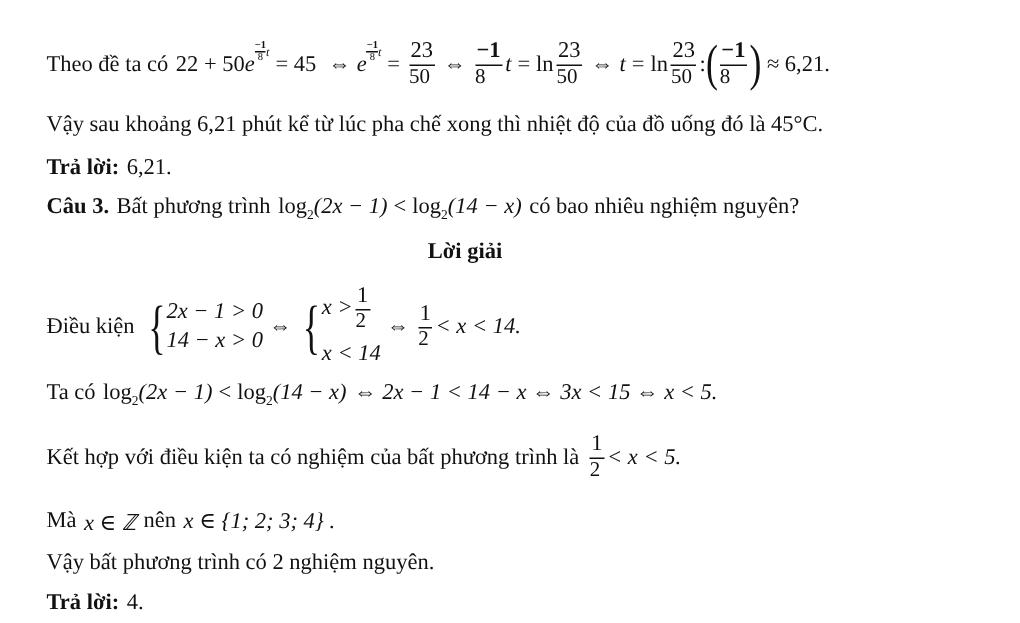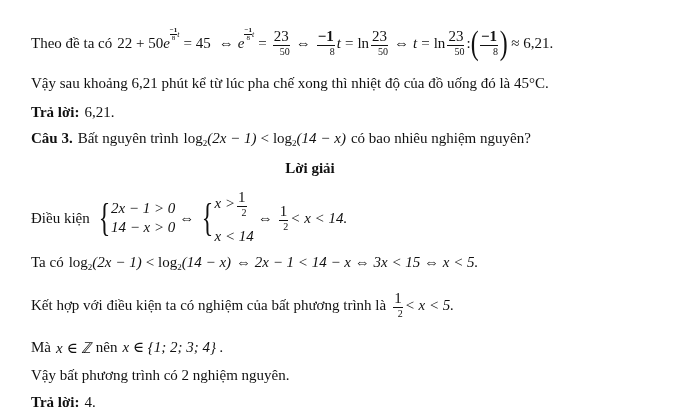--- a/index.html
+++ b/index.html
@@ -2,23 +2,23 @@
 <html><head>
 <meta charset="utf-8">
 <style>
   html, body { margin: 0; padding: 0; background: #ffffff; }
   body { width: 680px; height: 415px; overflow: hidden; position: relative;
          font-family: "Liberation Serif", "DejaVu Serif", serif; color: #111; font-size: 15px; }
   .line { position: absolute; left: 31px; white-space: nowrap; display: flex; align-items: center; }
   .m { font-family: "Liberation Serif", serif; }
   .i { font-style: italic; }
   .b { font-weight: bold; }
-  .frac { display: inline-flex; flex-direction: column; align-items: flex-end; vertical-align: middle; margin: 0 2px; line-height: 1; }
+  .frac { display: inline-flex; flex-direction: column; align-items: flex-start; vertical-align: middle; margin: 0 2px; line-height: 1; }
   .frac .num { border-bottom: 1px solid #111; padding: 0 1px 1px; font-size: 15px; }
-  .frac .den { padding-top: 1px; font-size: 10px; }
+  .frac .den { padding-top: 1px; font-size: 14px; }
   .sup { font-size: 8px; position: relative; top: -9px; display: inline-flex; align-items: center; }
   .sfrac { display: inline-flex; flex-direction: column; align-items: center; line-height: 1; font-size: 7px; }
   .sfrac .num { border-bottom: 1px solid #111; font-weight: bold; }
   .sub { font-size: 9px; position: relative; top: 4px; }
   .sp { display: inline-block; width: 5px; }
   .sym { margin: 0 4px; }
   .paren { font-size: 34px; line-height: 1; transform: scaleX(0.7); display: inline-block; margin: 0 -2px; }
   .brace { font-size: 40px; line-height: 1; display: inline-block; transform: scaleX(0.6); margin: 0 -3px 0 0; }
   .sys { display: inline-flex; flex-direction: column; justify-content: space-between; vertical-align: middle; line-height: 1.3; }
   .center { position: absolute; left: 0; width: 620px; text-align: center; }
@@ -87,21 +87,21 @@
 
 <div class="line" style="top:104px;">
   <span class="b">Trả lời:</span>
   <span class="sp"></span>
   <span>6,21.</span>
 </div>
 
 <div class="line" style="top:130px;">
   <span class="b">Câu 3.</span>
   <span class="sp"></span>
-  <span>Bất nguyên trình</span>
+  <span>Bất phương trình</span>
   <span class="sp"></span>
   <span>log</span>
     <span class="sub">2</span>
   <span class="i">(2x − 1)</span>
   <span class="sym">&lt;</span>
   <span>log</span>
     <span class="sub">2</span>
   <span class="i">(14 − x)</span>
   <span class="sp"></span>
   <span>có bao nhiêu nghiệm nguyên?</span>

